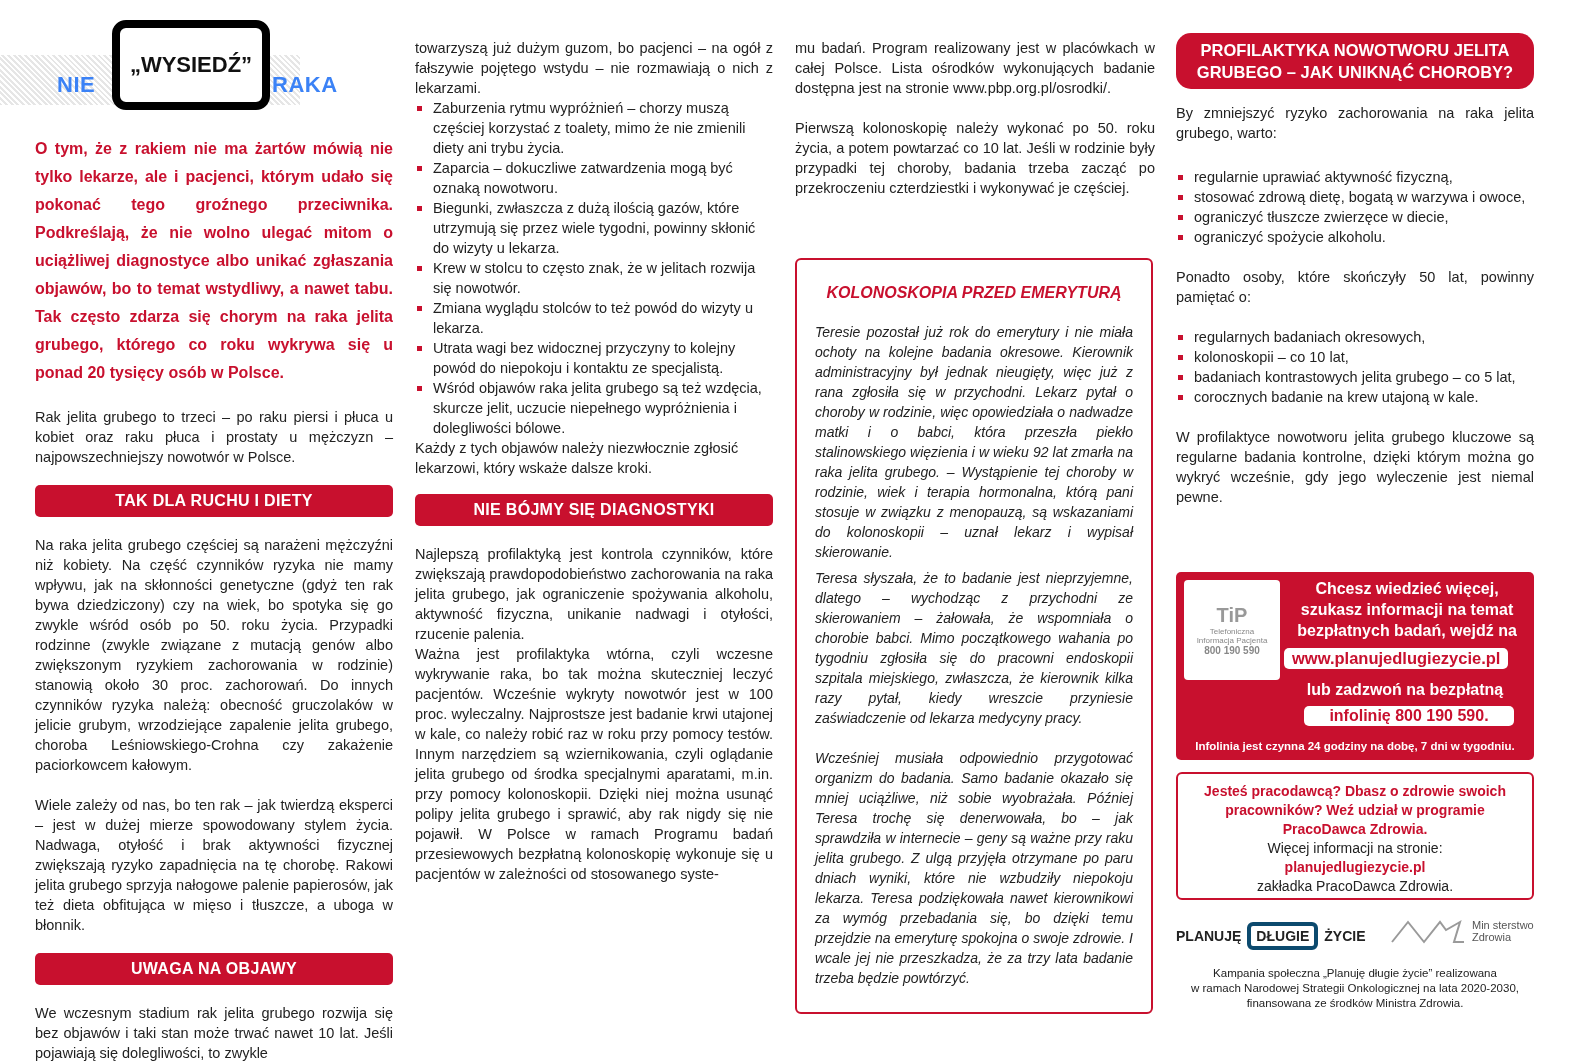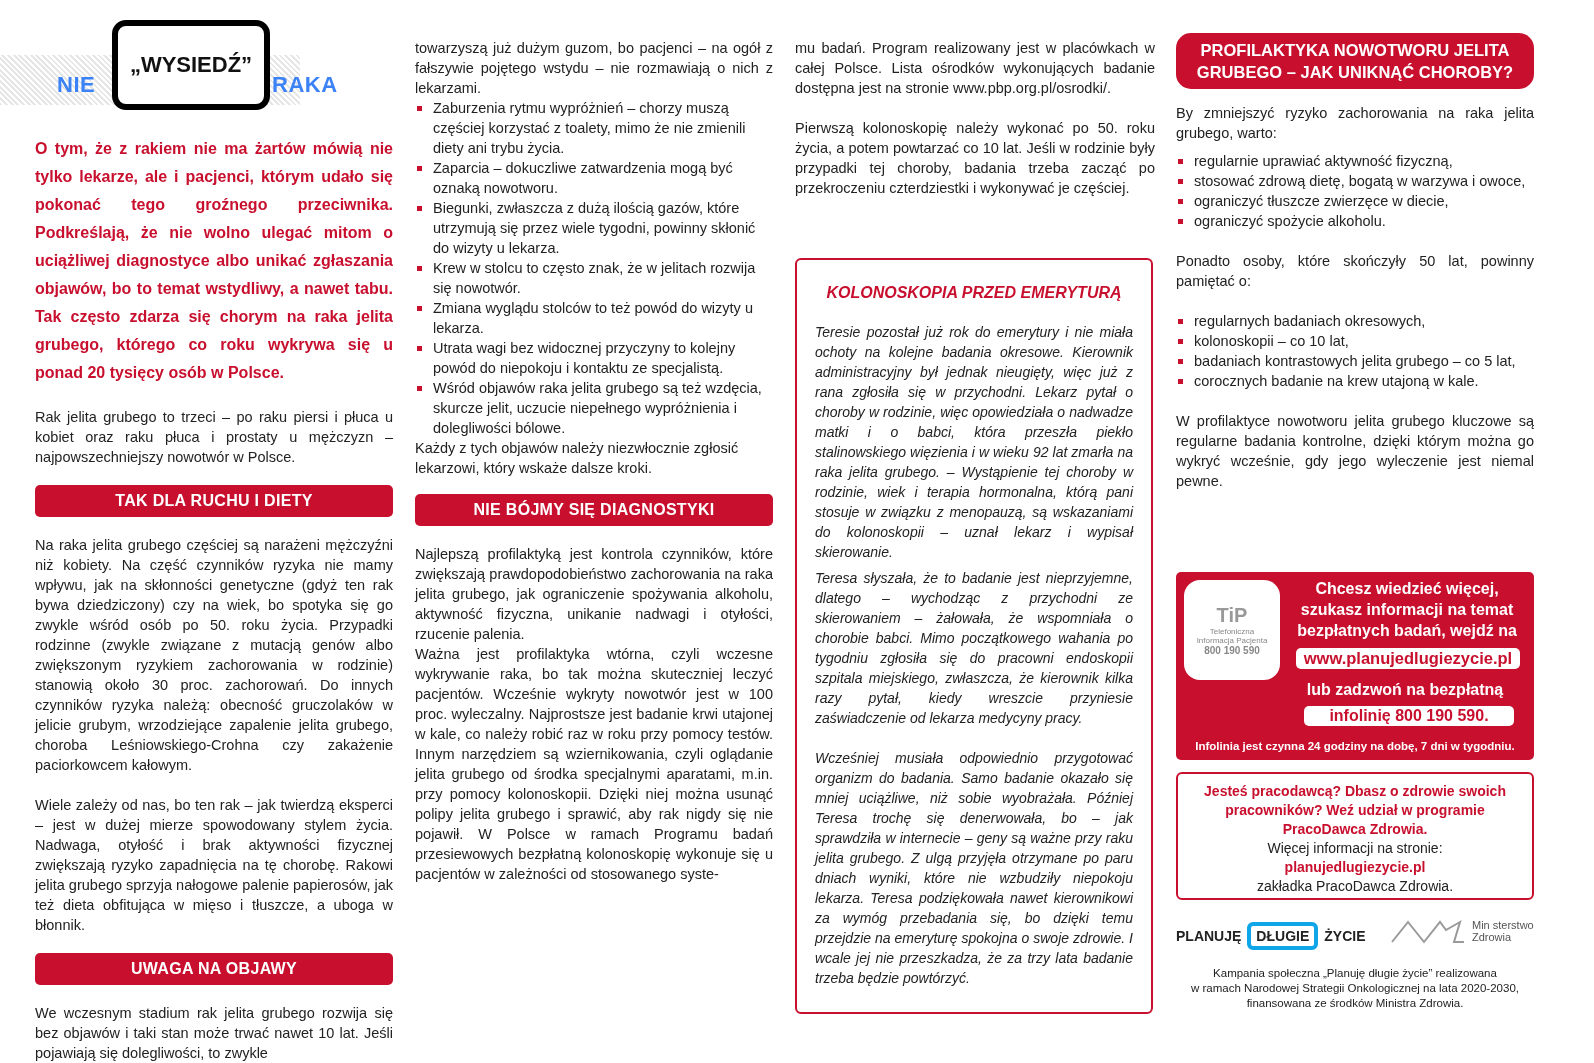--- a/index.html
+++ b/index.html
@@ -8,45 +8,45 @@
   .c1 { left: 35px; width: 358px; }
   .c2 { left: 415px; width: 358px; }
   .c3 { left: 795px; width: 360px; }
   .c4 { left: 1176px; width: 358px; }
   p, li { font-size: 14.5px; line-height: 20px; }
   .just { text-align: justify; }
   .lead { font-weight: bold; color: #c8102e; font-size: 16px; line-height: 28px; text-align: justify; }
   .title-wrap { position: absolute; left: 0; top: 20px; width: 400px; height: 90px; }
   .title-bg { position: absolute; left: 0; top: 35px; width: 300px; height: 50px; background: repeating-linear-gradient(45deg,#e6e6e6 0 2px,#fff 2px 4px); }
   .title-text { position: absolute; top: 52px; font-weight: bold; font-size: 22px; color: #3b82f6; letter-spacing: 0.5px; }
-  .title-box { position: absolute; left: 108px; top: 0; width: 158px; height: 90px; border: 6px solid #000000; border-radius: 14px; background: #fff; display: flex; align-items: center; justify-content: center; font-weight: bold; font-size: 22px; color: #111; }
+  .title-box { position: absolute; left: 108px; top: 0; width: 158px; height: 90px; border: 8px solid #000000; border-radius: 14px; background: #fff; display: flex; align-items: center; justify-content: center; font-weight: bold; font-size: 22px; color: #111; }
   .bar { background: #c8102e; color: #fff; font-weight: bold; font-size: 16px; text-align: center; border-radius: 5px; padding: 7px 12px; letter-spacing: 0.3px; }
   ul.sq { list-style: none; }
   ul.sq li { position: relative; padding-left: 18px; }
   ul.sq li::before { content: ""; position: absolute; left: 2px; top: 8px; width: 5px; height: 5px; background: #c8102e; }
   .story { position: absolute; left: 795px; top: 258px; width: 358px; height: 756px; border: 2px solid #c8102e; border-radius: 6px; padding: 24px 18px; }
   .story h3 { font-style: italic; color: #c8102e; font-size: 16px; text-align: center; margin-bottom: 20px; }
   .story p { font-style: italic; font-size: 14px; line-height: 20px; text-align: justify; }
   .head4 { background: #c8102e; color: #fff; font-weight: bold; font-size: 16.5px; text-align: center; border-radius: 15px; padding: 6px 8px; line-height: 22px; }
   .info { position: absolute; left: 1176px; top: 572px; width: 358px; height: 188px; background: #c8102e; border-radius: 5px; color: #fff; }
-  .tip { position: absolute; left: 8px; top: 8px; width: 96px; height: 100px; background: #fff; border-radius: 16px; display:flex; align-items:center; justify-content:center; flex-direction:column; color:#888; font-size:8px; }
+  .tip { position: absolute; left: 8px; top: 8px; width: 96px; height: 100px; background: #fff; border-radius: 4px; display:flex; align-items:center; justify-content:center; flex-direction:column; color:#888; font-size:8px; }
   .tip .tt { font-size: 20px; font-weight: bold; color: #999; }
   .info .lines { position: absolute; left: 108px; top: 6px; width: 246px; text-align: center; font-weight: bold; font-size: 16px; line-height: 21px; }
   .pill { display: inline-block; background: #fff; color: #c8102e; border-radius: 5px; padding: 1px 8px; font-weight: bold; }
-  .url { position: absolute; left: 108px; top: 76px; width: 248px; text-align:center; }
+  .url { position: absolute; left: 108px; top: 76px; width: 248px; }
   .url .pill { font-size: 16.5px; }
   .call { position: absolute; left: 100px; top: 109px; width: 258px; text-align:center; font-weight:bold; font-size:16px; }
   .phone { position: absolute; left: 128px; top: 134px; width: 210px; text-align:center; }
   .phone .pill { font-size:16px; width: 100%; }
   .info .foot { position: absolute; left: 0; bottom: 8px; width: 100%; text-align: center; font-size: 11.5px; font-weight: bold; }
   .emp { position: absolute; left: 1176px; top: 772px; width: 358px; height: 128px; border: 2px solid #c8102e; border-radius: 6px; text-align: center; padding-top: 8px; font-size: 14px; line-height: 19px; }
   .emp .b { color: #c8102e; font-weight: bold; }
   .logos { position: absolute; left: 1176px; top: 916px; width: 358px; height: 40px; }
   .plan { position: absolute; left: 0; top: 6px; font-weight: bold; font-size: 14px; color:#222; display:flex; align-items:center; gap:6px; }
-  .plan .box { border: 4px solid #0ea5e9; border-radius: 6px; padding: 2px 5px; font-size: 14px; }
+  .plan .box { border: 4px solid #0c4a6e; border-radius: 6px; padding: 2px 5px; font-size: 14px; }
   .mz { position: absolute; left: 214px; top: 2px; display:flex; align-items:center; gap:6px; color:#555; font-size: 11px; line-height: 12px; }
   .camp { position: absolute; left: 1176px; top: 966px; width: 358px; text-align: center; font-size: 11.5px; line-height: 15px; color: #222; }
 </style>
 </head>
 <body>
 
 <div class="title-wrap">
   <div class="title-bg"></div>
   <span class="title-text" style="left:57px">NIE</span>
   <div class="title-box" style="left:112px">„WYSIEDŹ”</div>
@@ -87,21 +87,21 @@
 <div class="story">
   <h3>KOLONOSKOPIA PRZED EMERYTURĄ</h3>
   <p>Teresie pozostał już rok do emerytury i nie miała ochoty na kolejne badania okresowe. Kierownik administracyjny był jednak nieugięty, więc już z rana zgłosiła się w przychodni. Lekarz pytał o choroby w rodzinie, więc opowiedziała o nadwadze matki i o babci, która przeszła piekło stalinowskiego więzienia i w wieku 92 lat zmarła na raka jelita grubego. – Wystąpienie tej choroby w rodzinie, wiek i terapia hormonalna, którą pani stosuje w związku z menopauzą, są wskazaniami do kolonoskopii – uznał lekarz i wypisał skierowanie.</p>
   <p style="margin-top:6px">Teresa słyszała, że to badanie jest nieprzyjemne, dlatego – wychodząc z przychodni ze skierowaniem – żałowała, że wspomniała o chorobie babci. Mimo początkowego wahania po tygodniu zgłosiła się do pracowni endoskopii szpitala miejskiego, zwłaszcza, że kierownik kilka razy pytał, kiedy wreszcie przyniesie zaświadczenie od lekarza medycyny pracy.</p>
   <p style="margin-top:20px">Wcześniej musiała odpowiednio przygotować organizm do badania. Samo badanie okazało się mniej uciążliwe, niż sobie wyobrażała. Później Teresa trochę się denerwowała, bo – jak sprawdziła w internecie – geny są ważne przy raku jelita grubego. Z ulgą przyjęła otrzymane po paru dniach wyniki, które nie wzbudziły niepokoju lekarza. Teresa podziękowała nawet kierownikowi za wymóg przebadania się, bo dzięki temu przejdzie na emeryturę spokojna o swoje zdrowie. I wcale jej nie przeszkadza, że za trzy lata badanie trzeba będzie powtórzyć.</p>
 </div>
 
 <div class="col c4" style="top:33px">
   <div class="head4">PROFILAKTYKA NOWOTWORU JELITA GRUBEGO – JAK UNIKNĄĆ CHOROBY?</div>
   <p class="just" style="margin-top:14px">By zmniejszyć ryzyko zachorowania na raka jelita grubego, warto:</p>
-  <ul class="sq" style="margin-top:8px">
+  <ul class="sq" style="margin-top:24px">
     <li>regularnie uprawiać aktywność fizyczną,</li>
     <li>stosować zdrową dietę, bogatą w warzywa i owoce,</li>
     <li>ograniczyć tłuszcze zwierzęce w diecie,</li>
     <li>ograniczyć spożycie alkoholu.</li>
   </ul>
   <p class="just" style="margin-top:20px">Ponadto osoby, które skończyły 50 lat, powinny pamiętać o:</p>
   <ul class="sq" style="margin-top:20px">
     <li>regularnych badaniach okresowych,</li>
     <li>kolonoskopii – co 10 lat,</li>
     <li>badaniach kontrastowych jelita grubego – co 5 lat,</li>

